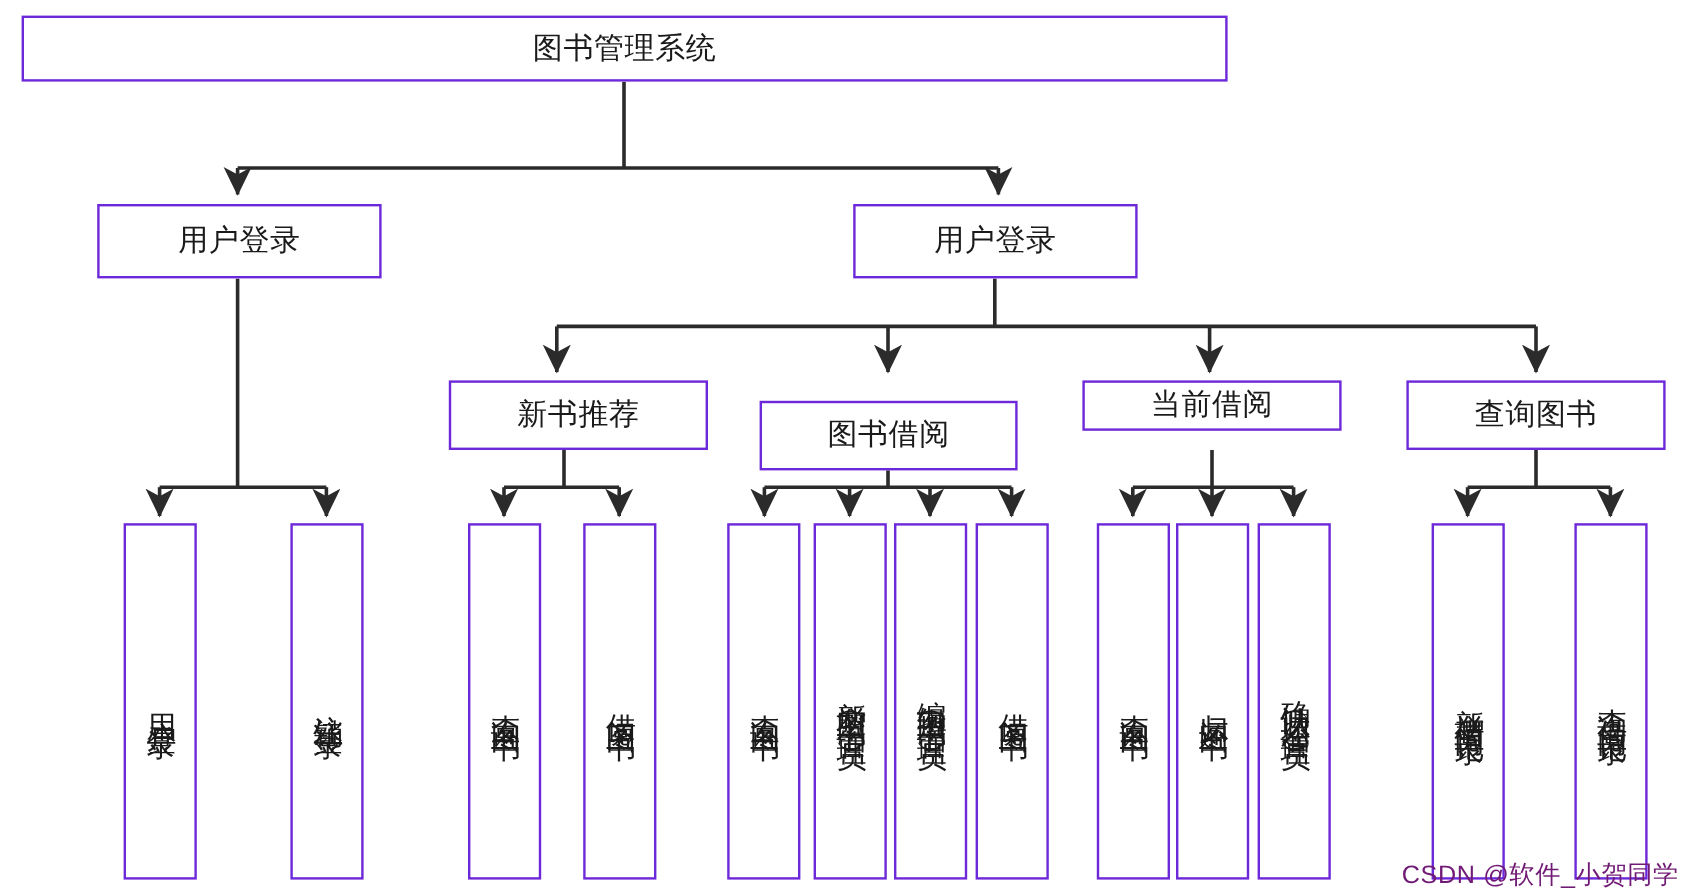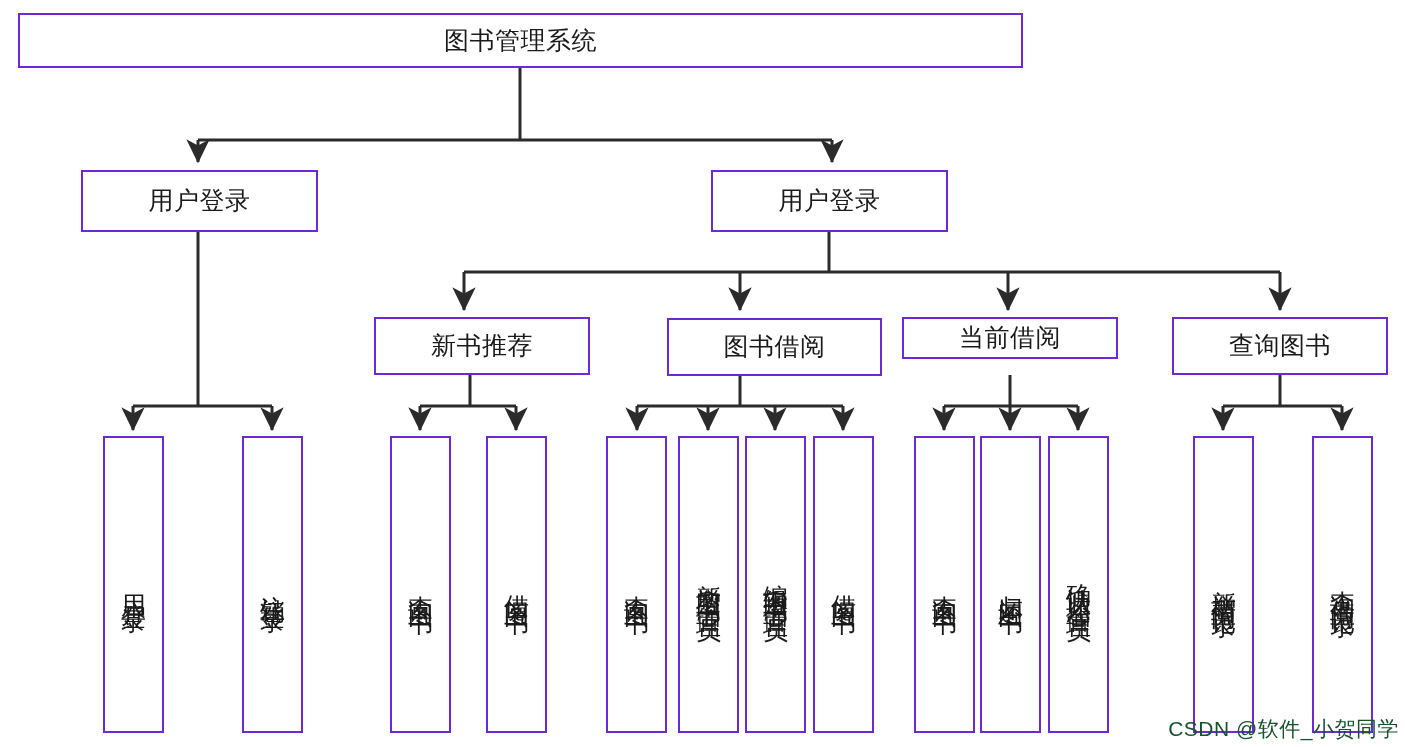--- a/index.html
+++ b/index.html
@@ -73,21 +73,21 @@
     margin-top: 4px;
   }
   .node.vert {
     align-items: center;
   }
   .watermark {
     position: absolute;
     right: 6px;
     bottom: 4px;
     font-size: 21px;
-    color: #14532d;
+    color: #701a75;
     white-space: nowrap;
     z-index: 3;
     letter-spacing: 0.5px;
   }
 </style>
 </head>
 <body>
 
 <div id="canvas">
 
@@ -148,21 +148,21 @@
   <div class="node horiz" style="left:81px; top:170px; width:237px; height:62px;">
     <span class="lbl">用户登录</span>
   </div>
   <div class="node horiz" style="left:711px; top:170px; width:237px; height:62px;">
     <span class="lbl">用户登录</span>
   </div>
 
   <div class="node horiz" style="left:362px; top:317px; width:216px; height:58px;margin-left:12px;">
     <span class="lbl">新书推荐</span>
   </div>
-  <div class="node horiz" style="left:633px; top:318px; width:215px; height:58px;margin-left:34px;">
+  <div class="node horiz" style="left:633px; top:334px; width:215px; height:58px;">
     <span class="lbl">图书借阅</span>
   </div>
   <div class="node horiz" style="left:902px; top:317px; width:216px; height:42px;">
     <span class="lbl">当前借阅</span>
   </div>
   <div class="node horiz" style="left:1172px; top:317px; width:216px; height:58px;">
     <span class="lbl">查询图书</span>
   </div>
 
   <div class="node vert center" style="left:103px; top:436px; width:61px; height:297px;">

